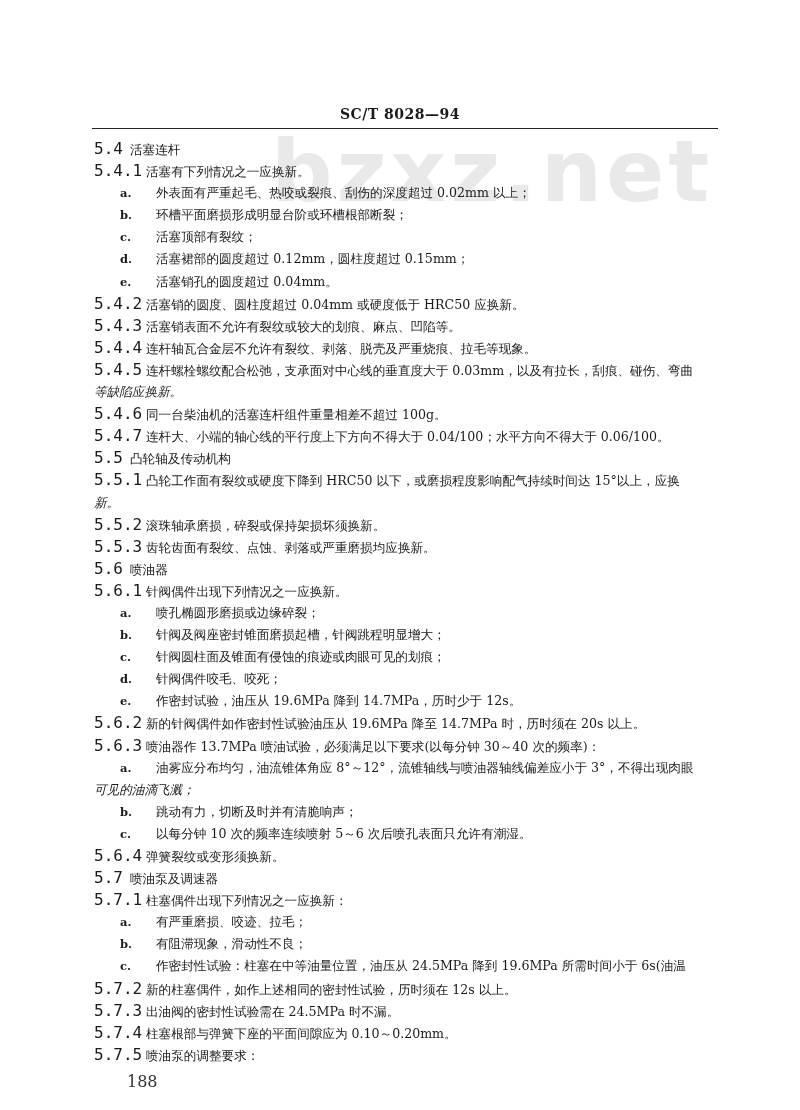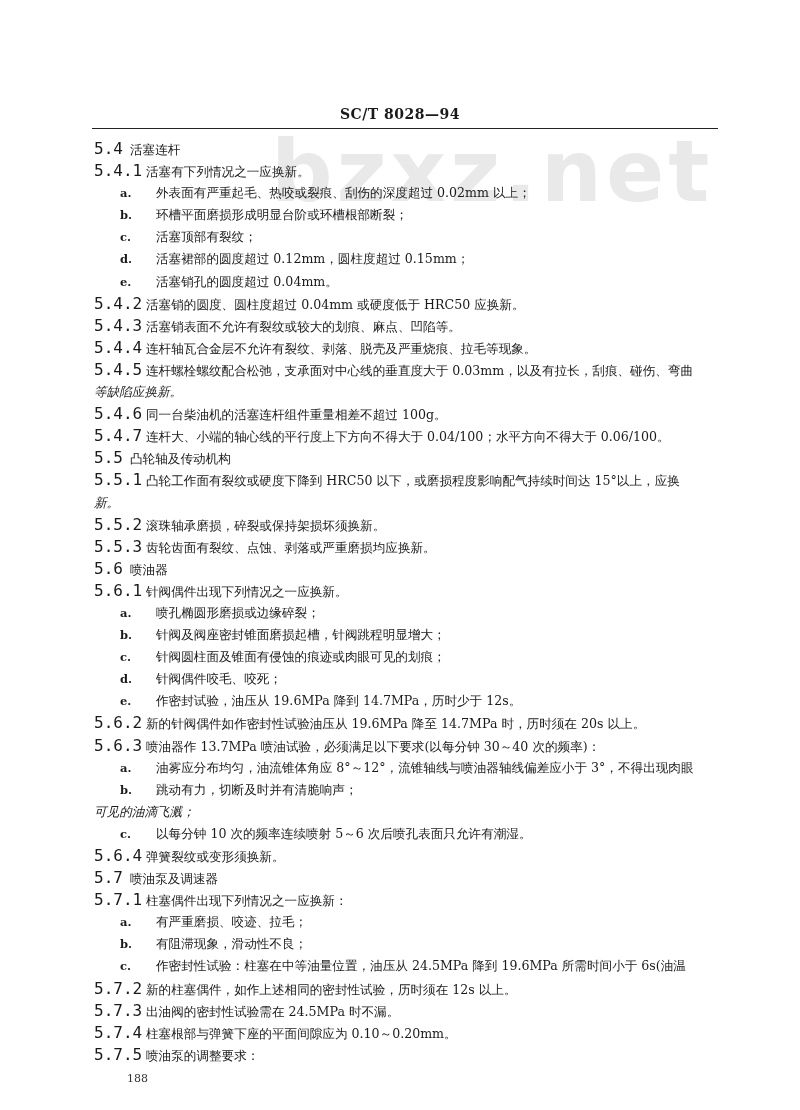--- a/index.html
+++ b/index.html
@@ -11,21 +11,21 @@
   .watermark { position: absolute; top: 128px; left: 240px; font-family: "DejaVu Sans", "Liberation Sans", sans-serif;
                font-size: 86px; font-weight: bold; color: #e9e9e9; letter-spacing: 4px; z-index: 0; line-height: 1; margin-left: 31px; }
   .content { position: absolute; top: 138px; left: 94px; width: 624px; z-index: 1; font-size: 12.6px; }
   .line { height: 22.1px; line-height: 22.1px; white-space: nowrap; }
   .num { font-family: "DejaVu Sans Mono", "Liberation Mono", monospace; font-size: 16px; display: inline-block; }
   .sec .num { width: 36px; }
   .sub .num { width: 52px; }
   .item { padding-left: 26px; }
   .item .lbl { display: inline-block; width: 36px; font-weight: bold; font-size: 11.5px; }
   .cont { padding-left: 0; font-style: italic; }
-  .pagenum { position: absolute; top: 1072px; left: 127px; font-size: 11px; color: #333; }
+  .pagenum { position: absolute; top: 1072px; left: 127px; font-size: 16px; color: #333; }
 </style>
 </head>
 <body>
 
 <div class="header">SC/T 8028—94</div>
 <div class="rule"></div>
 <div class="watermark">bzxz.net</div>
 
 <div class="content" id="content">
     <div class="line sec"><span class="num">5.4</span><span>活塞连杆</span></div>
@@ -50,22 +50,22 @@
     <div class="line sec"><span class="num">5.6</span><span>喷油器</span></div>
     <div class="line sub"><span class="num">5.6.1</span><span>针阀偶件出现下列情况之一应换新。</span></div>
     <div class="line item"><span class="lbl">a.</span><span>喷孔椭圆形磨损或边缘碎裂；</span></div>
     <div class="line item"><span class="lbl">b.</span><span>针阀及阀座密封锥面磨损起槽，针阀跳程明显增大；</span></div>
     <div class="line item"><span class="lbl">c.</span><span>针阀圆柱面及锥面有侵蚀的痕迹或肉眼可见的划痕；</span></div>
     <div class="line item"><span class="lbl">d.</span><span>针阀偶件咬毛、咬死；</span></div>
     <div class="line item"><span class="lbl">e.</span><span>作密封试验，油压从 19.6MPa 降到 14.7MPa，历时少于 12s。</span></div>
     <div class="line sub"><span class="num">5.6.2</span><span>新的针阀偶件如作密封性试验油压从 19.6MPa 降至 14.7MPa 时，历时须在 20s 以上。</span></div>
     <div class="line sub"><span class="num">5.6.3</span><span>喷油器作 13.7MPa 喷油试验，必须满足以下要求(以每分钟 30～40 次的频率)：</span></div>
     <div class="line item"><span class="lbl">a.</span><span>油雾应分布均匀，油流锥体角应 8°～12°，流锥轴线与喷油器轴线偏差应小于 3°，不得出现肉眼</span></div>
+    <div class="line cont"><span>可见的油滴飞溅；</span></div>
     <div class="line item"><span class="lbl">b.</span><span>跳动有力，切断及时并有清脆响声；</span></div>
-    <div class="line cont"><span>可见的油滴飞溅；</span></div>
     <div class="line item"><span class="lbl">c.</span><span>以每分钟 10 次的频率连续喷射 5～6 次后喷孔表面只允许有潮湿。</span></div>
     <div class="line sub"><span class="num">5.6.4</span><span>弹簧裂纹或变形须换新。</span></div>
     <div class="line sec"><span class="num">5.7</span><span>喷油泵及调速器</span></div>
     <div class="line sub"><span class="num">5.7.1</span><span>柱塞偶件出现下列情况之一应换新：</span></div>
     <div class="line item"><span class="lbl">a.</span><span>有严重磨损、咬迹、拉毛；</span></div>
     <div class="line item"><span class="lbl">b.</span><span>有阻滞现象，滑动性不良；</span></div>
     <div class="line item"><span class="lbl">c.</span><span>作密封性试验：柱塞在中等油量位置，油压从 24.5MPa 降到 19.6MPa 所需时间小于 6s(油温</span></div>
     <div class="line sub"><span class="num">5.7.2</span><span>新的柱塞偶件，如作上述相同的密封性试验，历时须在 12s 以上。</span></div>
     <div class="line sub"><span class="num">5.7.3</span><span>出油阀的密封性试验需在 24.5MPa 时不漏。</span></div>
     <div class="line sub"><span class="num">5.7.4</span><span>柱塞根部与弹簧下座的平面间隙应为 0.10～0.20mm。</span></div>

